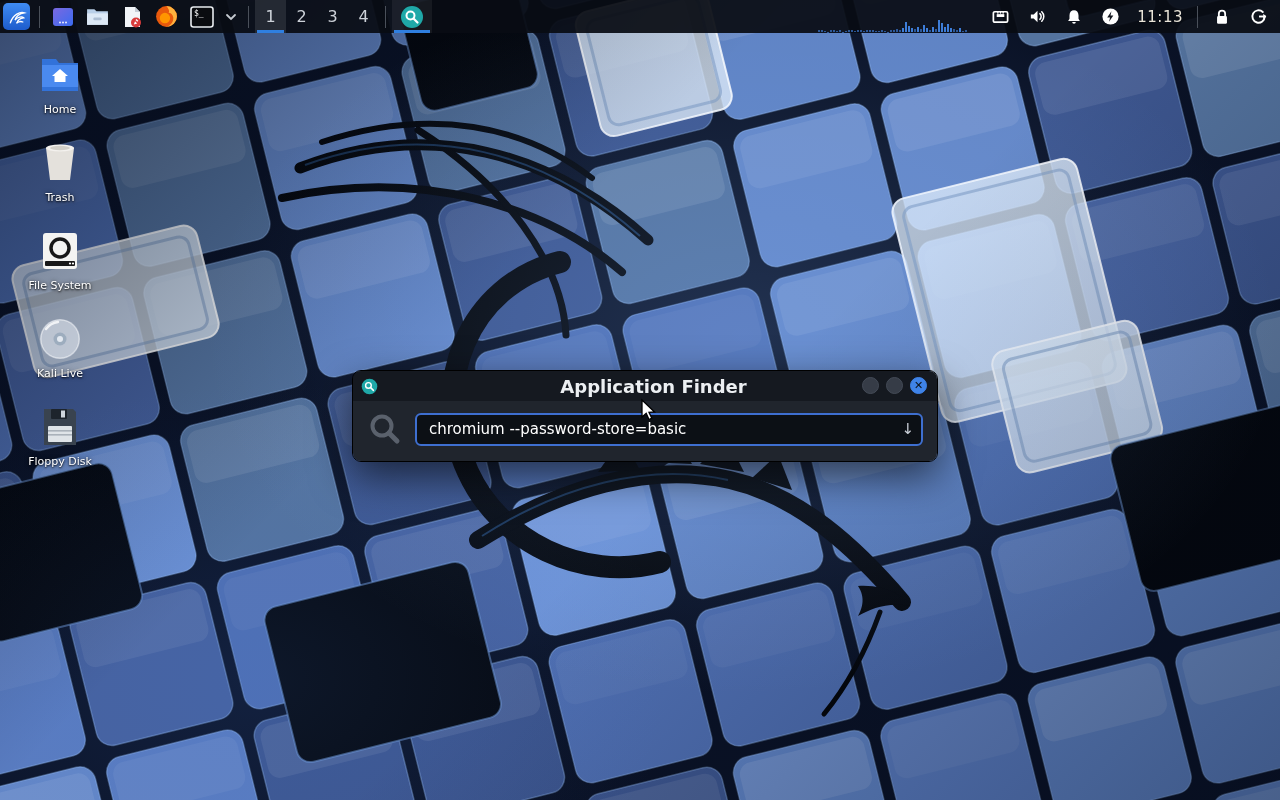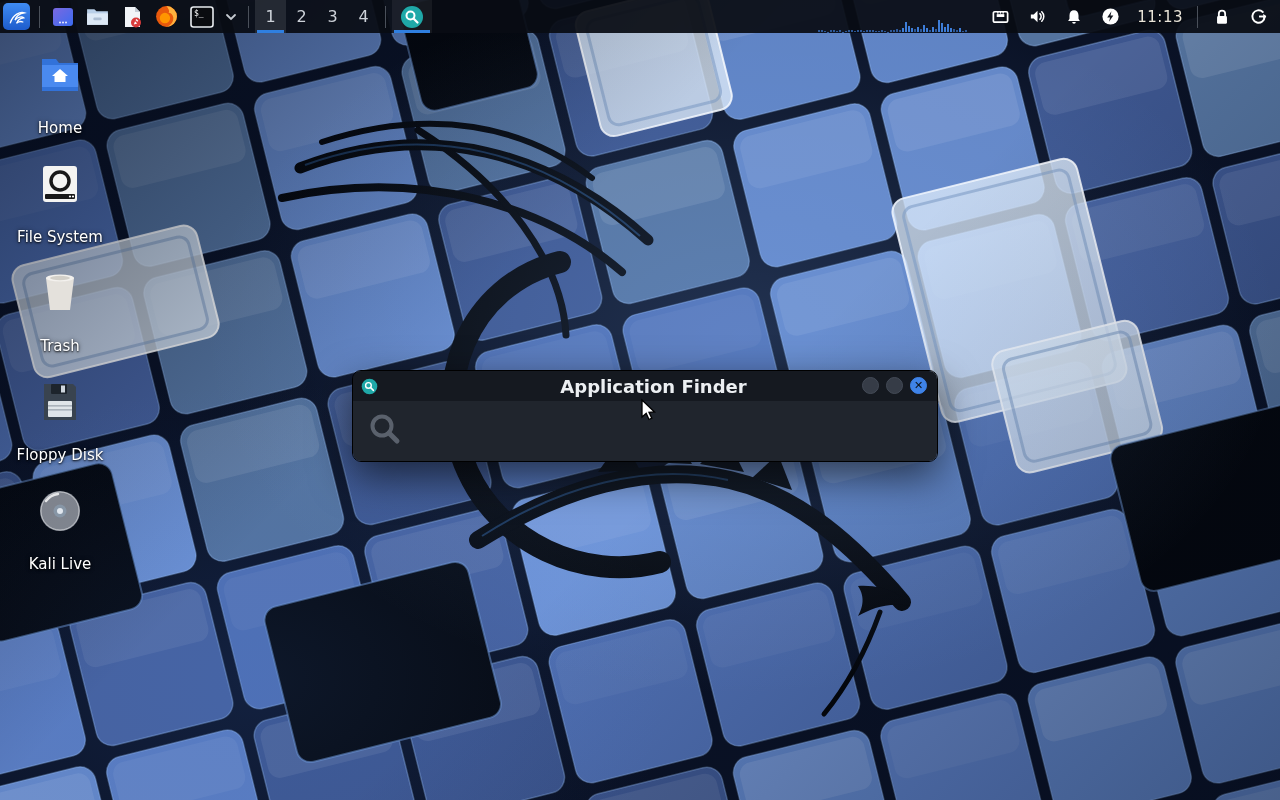--- a/index.html
+++ b/index.html
@@ -34,21 +34,21 @@
   .tray-icon { margin:0 9px; flex:0 0 auto; display:flex; align-items:center; }
   .clock { font-size:15px; color:#e9e4d8; margin:0 8px; letter-spacing:.5px; }
   .monitor { display:flex; align-items:flex-end; height:33px; padding-bottom:1px; margin-right:14px; }
   .monitor i { display:block; width:2px; margin-right:1px; background:#3d7dd8; border-radius:0; }
   .spacer { flex:1 1 auto; }
 
   
   .desk-icons { position:absolute; left:10px; top:52px; z-index:10; }
   .desk-item { width:100px; display:flex; flex-direction:column; align-items:center; margin-bottom:24px; }
   .desk-item .glyph { height:46px; display:flex; align-items:center; justify-content:center; }
-  .desk-item .lbl { margin-top:21px; color:#fff; font-size:15px;
+  .desk-item .lbl { margin-top:5px; color:#fff; font-size:11px;
      text-shadow:0 1px 2px rgba(0,0,0,.9), 0 0 4px rgba(0,0,0,.6); }
 
   
   .dialog { position:absolute; left:352px; top:370px; width:586px; z-index:40;
     border-radius:9px; box-shadow:0 14px 40px rgba(0,0,0,.6); overflow:hidden;
     border:1px solid #000; }
   .dlg-titlebar { height:30px; background:#151920; display:flex; align-items:center; padding:0 8px; }
   .dlg-title { flex:1; text-align:center; color:#eceff2; font-size:18px; font-weight:bold; }
   .dlg-winbtns { display:flex; gap:7px; position:absolute; right:10px; top:6px; }
   .winbtn { width:17px; height:17px; border-radius:50%; background:#363c47; border:1px solid #444b57;
@@ -588,68 +588,68 @@
         <path d="M4,4 h14 l3,4 h19 v28 h-36 z" fill="#3272d9"></path>
         <path d="M4,10 h36 v22 h-36 z" fill="#4a8af0"></path>
         <path d="M22,14 l8,7 h-2.5 v6 h-11 v-6 h-2.5 z" fill="#fff"></path>
       </svg>
     </span>
     <span class="lbl">Home</span>
   </div>
 
   <div class="desk-item">
     <span class="glyph">
+      <svg width="40" height="42" viewBox="0 0 40 42">
+        <path d="M6,6 h28 l-4,32 h-20 z" fill="#e4e1dc"></path>
+        <ellipse cx="20" cy="6" rx="14" ry="3.5" fill="#f3f1ee"></ellipse>
+        <ellipse cx="20" cy="6" rx="10" ry="2.2" fill="#d2cfc8"></ellipse>
+      </svg>
+    </span>
+    <span class="lbl">Trash</span>
+  </div>
+
+  <div class="desk-item">
+    <span class="glyph">
       <svg width="42" height="42" viewBox="0 0 42 42">
         <rect x="4" y="3" width="34" height="36" rx="3" fill="#f4f4f2"></rect>
         <circle cx="21" cy="18" r="9" fill="none" stroke="#181818" stroke-width="3.5"></circle>
         <rect x="6" y="31" width="30" height="5" rx="1" fill="#181818"></rect>
         <circle cx="31" cy="33.5" r="1.1" fill="#fff"></circle>
         <circle cx="34" cy="33.5" r="1.1" fill="#fff"></circle>
       </svg>
     </span>
     <span class="lbl">File System</span>
   </div>
 
   <div class="desk-item">
     <span class="glyph">
-      <svg width="40" height="42" viewBox="0 0 40 42">
-        <path d="M6,6 h28 l-4,32 h-20 z" fill="#e4e1dc"></path>
-        <ellipse cx="20" cy="6" rx="14" ry="3.5" fill="#f3f1ee"></ellipse>
-        <ellipse cx="20" cy="6" rx="10" ry="2.2" fill="#d2cfc8"></ellipse>
+      <svg width="44" height="44" viewBox="0 0 44 44">
+        <circle cx="22" cy="22" r="20" fill="rgba(225,232,240,.55)"></circle>
+        <circle cx="22" cy="22" r="19" fill="none" stroke="rgba(255,255,255,.5)" stroke-width="1"></circle>
+        <circle cx="22" cy="22" r="6.5" fill="rgba(140,160,180,.65)"></circle>
+        <circle cx="22" cy="22" r="3" fill="rgba(235,240,246,.9)"></circle>
+        <path d="M8,12 a18,18 0 0 1 12,-7" stroke="rgba(255,255,255,.8)" stroke-width="2.5" fill="none" stroke-linecap="round"></path>
       </svg>
     </span>
-    <span class="lbl">Trash</span>
+    <span class="lbl">Kali Live</span>
   </div>
 
   <div class="desk-item">
     <span class="glyph">
       <svg width="40" height="42" viewBox="0 0 40 42">
         <path d="M4,3 h29 l3,3 v33 h-32 z" fill="#39434f"></path>
         <rect x="11" y="3" width="16" height="10" rx="1" fill="#1d242c"></rect>
         <rect x="21" y="4.5" width="4" height="7" fill="#cfd6dd"></rect>
         <rect x="8" y="20" width="24" height="16" rx="1" fill="#dfe4e8"></rect>
         <rect x="8" y="24" width="24" height="1.6" fill="#aab2ba"></rect>
         <rect x="8" y="28" width="24" height="1.6" fill="#aab2ba"></rect>
       </svg>
     </span>
     <span class="lbl">Floppy Disk</span>
   </div>
-
-  <div class="desk-item">
-    <span class="glyph">
-      <svg width="44" height="44" viewBox="0 0 44 44">
-        <circle cx="22" cy="22" r="20" fill="rgba(225,232,240,.55)"></circle>
-        <circle cx="22" cy="22" r="19" fill="none" stroke="rgba(255,255,255,.5)" stroke-width="1"></circle>
-        <circle cx="22" cy="22" r="6.5" fill="rgba(140,160,180,.65)"></circle>
-        <circle cx="22" cy="22" r="3" fill="rgba(235,240,246,.9)"></circle>
-        <path d="M8,12 a18,18 0 0 1 12,-7" stroke="rgba(255,255,255,.8)" stroke-width="2.5" fill="none" stroke-linecap="round"></path>
-      </svg>
-    </span>
-    <span class="lbl">Kali Live</span>
-  </div>
 </div>
 
 <div class="dialog">
   <div class="dlg-titlebar">
     <svg width="17" height="17" viewBox="0 0 24 24">
       <circle cx="12" cy="12" r="11" fill="#1fa8a8"></circle>
       <circle cx="10.5" cy="10.5" r="4" fill="none" stroke="#fff" stroke-width="2"></circle>
       <path d="M13.5,13.5 l4,4" stroke="#fff" stroke-width="2.2" stroke-linecap="round"></path>
     </svg>
     <span class="dlg-title">Application Finder</span>
@@ -659,20 +659,24 @@
       <span class="winbtn close">✕</span>
     </span>
   </div>
 
   <div class="dlg-body">
     <div class="dlg-row">
       <svg width="36" height="36" viewBox="0 0 36 36">
         <circle cx="15" cy="15" r="9.5" fill="none" stroke="#5a616c" stroke-width="4"></circle>
         <path d="M22,22 l8,8" stroke="#5a616c" stroke-width="5" stroke-linecap="round"></path>
       </svg>
+      <span class="cmd-wrap">
+        <input class="cmd-input" type="text" value="chromium --password-store=basic" style="">
+        <span class="cmd-arrow">↓</span>
+      </span>
     </div>
 
   </div>
 </div>
 
 <svg class="cursor" width="22" height="24" viewBox="0 0 22 24">
   <path d="M4,2 L4,19 L8.2,15.4 L11,21.5 L13.8,20.2 L11,14.3 L16.5,14 Z" fill="#fff" stroke="#000" stroke-width="1.3"></path>
 </svg>
 
 </body></html>

